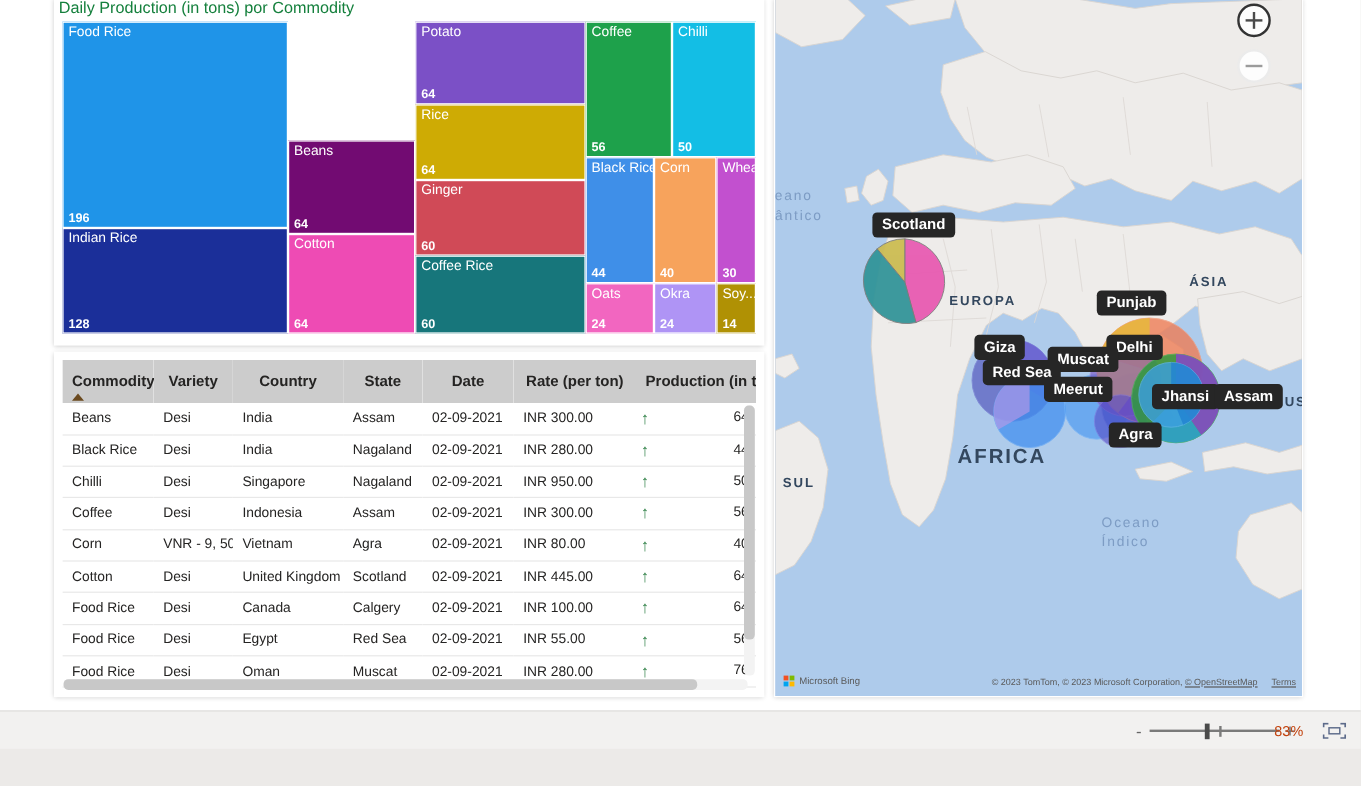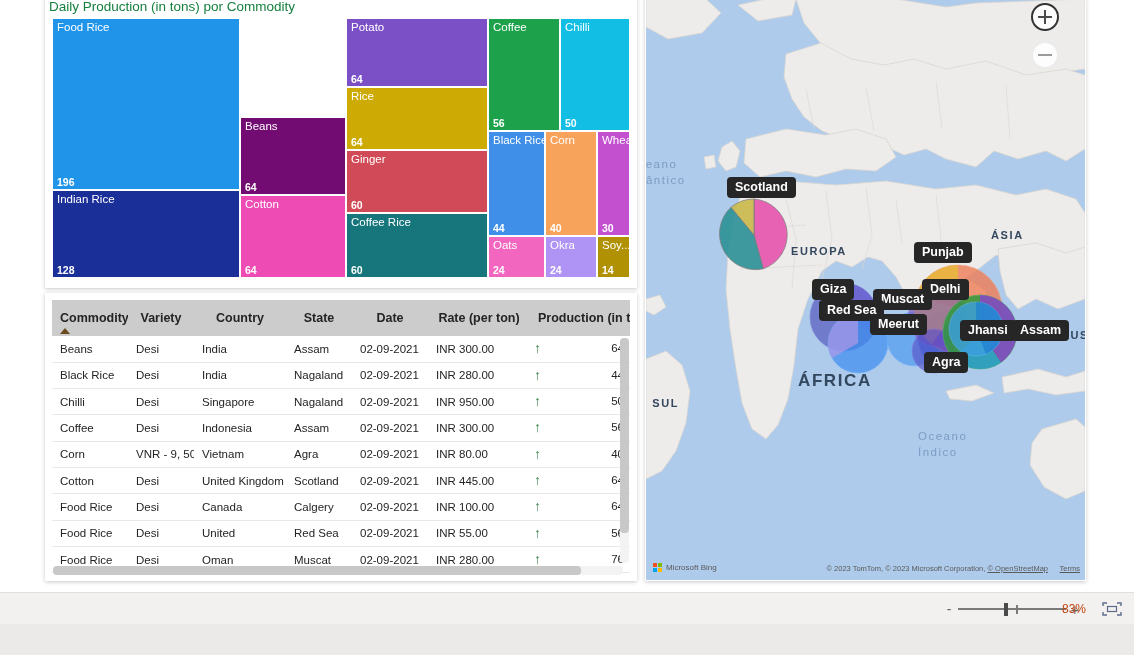--- a/index.html
+++ b/index.html
@@ -361,21 +361,21 @@
                 <td>02-09-2021</td>
                 <td>INR 100.00</td>
                 <td style="position: relative;">
                   <span class="arrow-up" style="position: absolute; left: 4px; top: 4px;">↑</span>
                   <span style="position: absolute; right: 6px; top: 6px;">64</span>
                 </td>
               </tr>
               <tr>
                 <td>Food Rice</td>
                 <td>Desi</td>
-                <td>United</td>
+                <td>Egypt</td>
                 <td>Red Sea</td>
                 <td>02-09-2021</td>
                 <td>INR 55.00</td>
                 <td style="position: relative;">
                   <span class="arrow-up" style="position: absolute; left: 4px; top: 4px;">↑</span>
                   <span style="position: absolute; right: 6px; top: 6px;">56</span>
                 </td>
               </tr>
               <tr>
                 <td>Food Rice</td>

